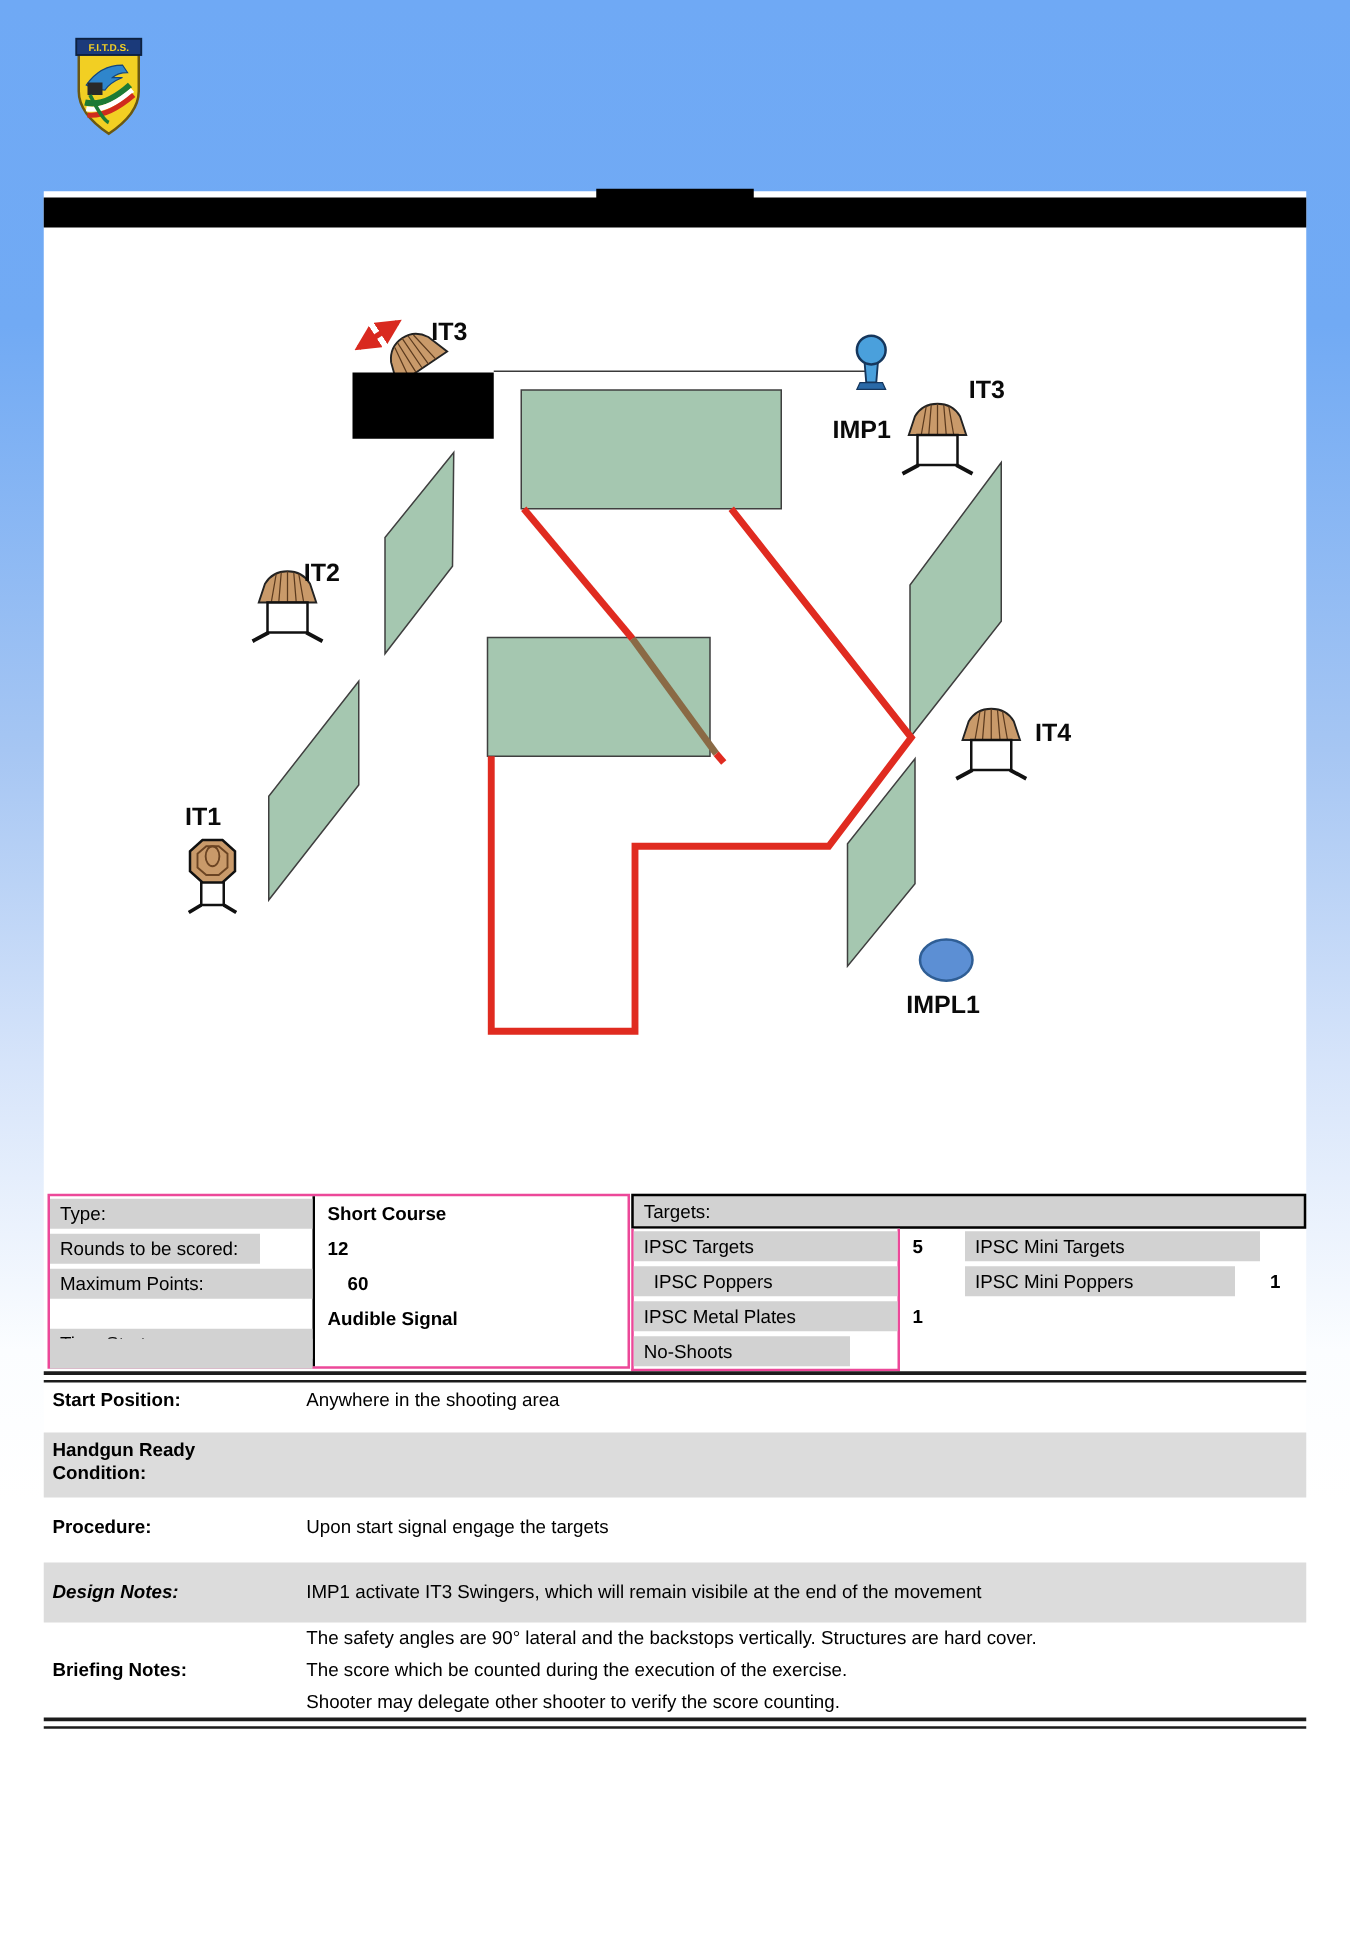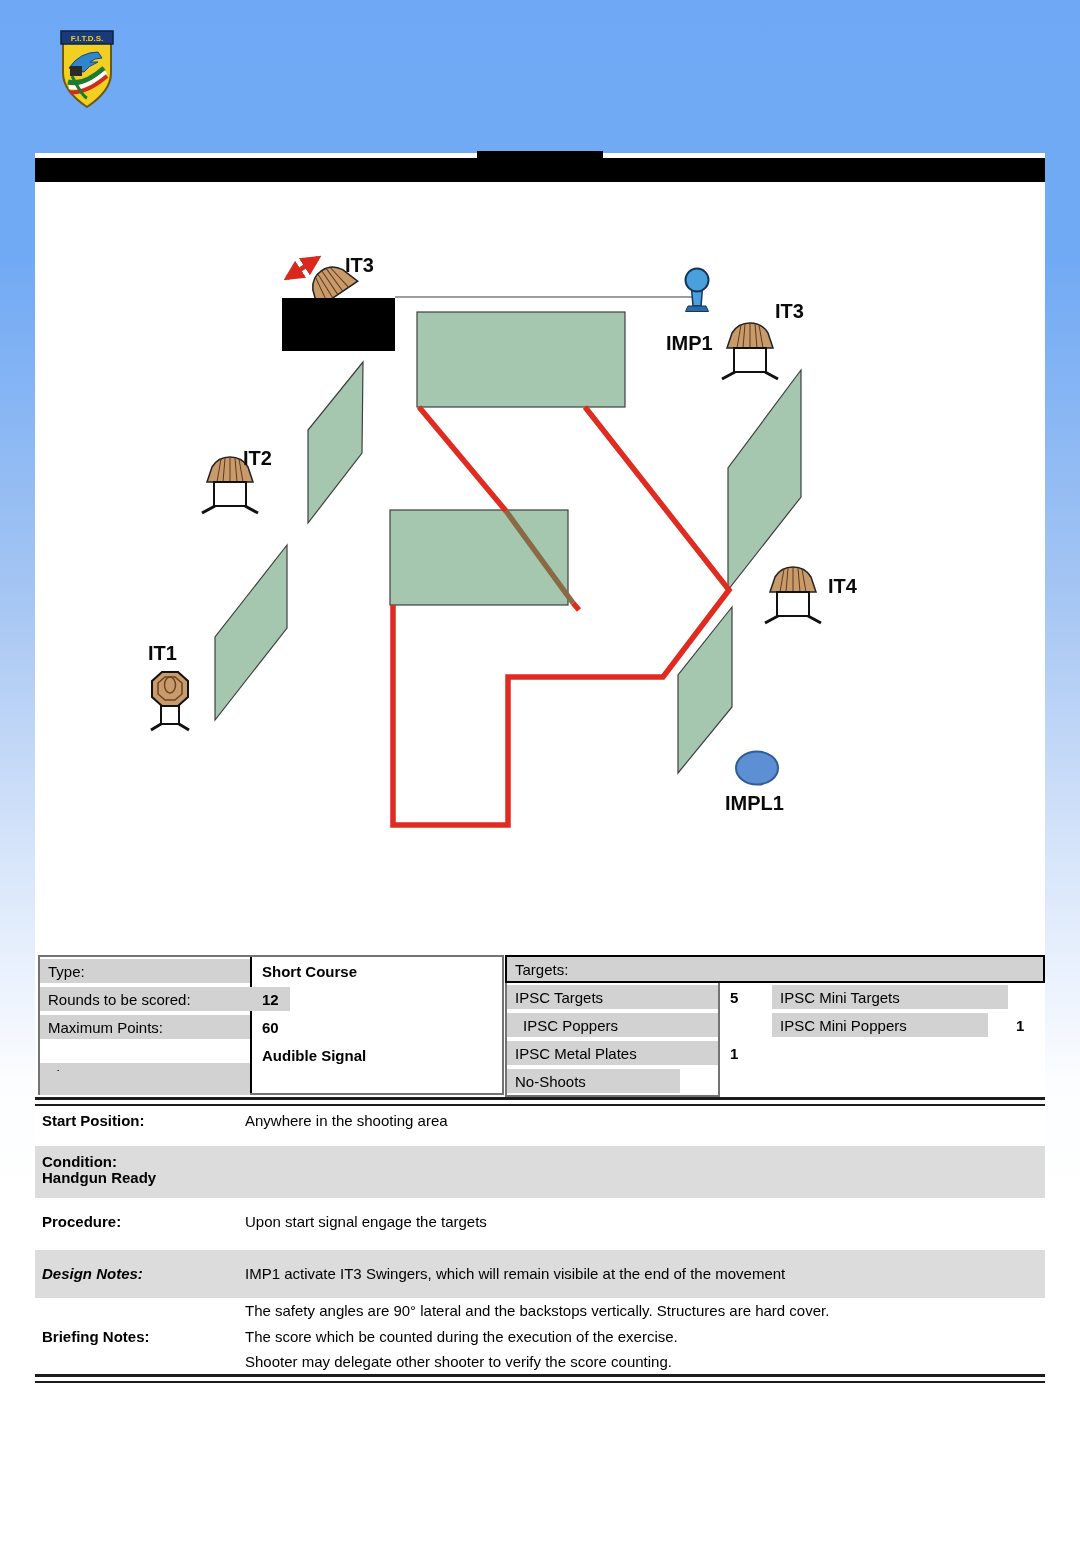--- a/index.html
+++ b/index.html
@@ -7,21 +7,21 @@
     width:1080px;height:1560px;position:relative;overflow:hidden;
     font-family:"Liberation Sans",sans-serif;color:#000;
     background:linear-gradient(to bottom,
       #6FA9F5 0px,#71AAF4 260px,#A6C6F3 600px,#D6E4FA 850px,#FBFDFF 1080px,#FFFFFF 1200px,#FFFFFF 1560px);
   }
   .abs{position:absolute;}
   #content-sheet{position:absolute;left:35px;top:153px;width:1010px;height:1407px;background:#fff;}
   #title-bar{position:absolute;left:35px;top:158px;width:1010px;height:24px;background:#000;}
   #title-bar-tab{position:absolute;left:477px;top:151px;width:126px;height:8px;background:#000;}
   
-  .tbl-wrap{position:absolute;background:#fff;border:2px solid #737373;box-sizing:border-box;}
+  .tbl-wrap{position:absolute;background:#fff;border:2px solid #ec4899;box-sizing:border-box;}
   .gcell{position:absolute;background:#D2D2D2;height:24px;display:flex;align-items:center;
          padding-left:8px;font-size:15px;box-sizing:border-box;}
   .vtext{position:absolute;height:24px;display:flex;align-items:center;font-size:15px;font-weight:bold;}
   .hrule2{position:absolute;left:35px;width:1010px;height:4px;
           border-top:3px solid #1c1c1c;border-bottom:2px solid #1c1c1c;box-sizing:content-box;}
   .sec-label{position:absolute;left:42px;font-size:15px;font-weight:bold;}
   .sec-value{position:absolute;left:245px;width:805px;font-size:15px;}
   .gray-band{position:absolute;left:35px;width:1010px;background:#DCDCDC;}
   svg text{font-family:"Liberation Sans",sans-serif;}
 </style>
@@ -114,27 +114,27 @@
     <text x="208" y="285">IT2</text>
     <text x="113" y="480">IT1</text>
     <text x="793" y="413">IT4</text>
     <text x="690" y="630">IMPL1</text>
   </g>
 </svg>
 
 <div class="tbl-wrap" style="left:38px;top:955px;width:466px;height:140px;">
   <div style="position:absolute;left:210px;top:0;width:2px;height:100%;background:#000;"></div>
   <div class="gcell" style="left:0;top:2px;width:210px;">Type:</div>
-  <div class="gcell" style="left:0;top:30px;width:250px;">Rounds to be scored:</div>
+  <div class="gcell" style="left:0;top:30px;width:168px;">Rounds to be scored:</div>
   <div class="gcell" style="left:0;top:58px;width:210px;">Maximum Points:</div>
   <div class="gcell" style="left:0;top:86px;width:210px;margin-top:20px;">Time Start:</div>
   <div class="gcell" style="left:0;top:114px;width:210px;"></div>
   <div class="vtext" style="left:222px;top:2px;">Short Course</div>
   <div class="vtext" style="left:222px;top:30px;">12</div>
-  <div class="vtext" style="left:222px;top:58px;">60</div>
+  <div class="vtext" style="left:238px;top:58px;">60</div>
   <div class="vtext" style="left:222px;top:86px;">Audible Signal</div>
 </div>
 
 <div class="gcell" style="left:505px;top:955px;width:540px;height:28px;border:2px solid #000;">Targets:</div>
 <div class="tbl-wrap" style="left:505px;top:983px;width:215px;height:114px;border-top:none;">
   <div class="gcell" style="left:0;top:2px;width:211px;">IPSC Targets</div>
   <div class="gcell" style="left:0;top:30px;width:211px;padding-left:16px;">IPSC Poppers</div>
   <div class="gcell" style="left:0;top:58px;width:211px;">IPSC Metal Plates</div>
   <div class="gcell" style="left:0;top:86px;width:173px;background:#D2D2D2;">No-Shoots</div>
 </div>
@@ -143,22 +143,22 @@
 <div class="gcell" style="left:772px;top:985px;width:236px;">IPSC Mini Targets</div>
 <div class="gcell" style="left:772px;top:1013px;width:216px;">IPSC Mini Poppers</div>
 <div class="vtext" style="left:1016px;top:1013px;">1</div>
 
 <div class="hrule2" style="top:1097px;"></div>
 
 <div class="sec-label" style="top:1112px;text-align:right;">Start Position:</div>
 <div class="sec-value" style="top:1112px;">Anywhere in the shooting area</div>
 
 <div class="gray-band" style="top:1146px;height:52px;">
+  <div class="sec-label" style="left:7px;top:6px;position:relative;">Handgun Ready</div>
   <div class="sec-label" style="left:7px;top:7px;position:relative;">Condition:</div>
-  <div class="sec-label" style="left:7px;top:6px;position:relative;">Handgun Ready</div>
 </div>
 
 <div class="sec-label" style="top:1213px;">Procedure:</div>
 <div class="sec-value" style="top:1213px;">Upon start signal engage the targets</div>
 
 <div class="gray-band" style="top:1250px;height:48px;font-style:italic;">
   <div class="sec-label" style="left:7px;top:15px;position:relative;">Design Notes:</div>
 </div>
 <div class="sec-value" style="top:1265px;">IMP1 activate IT3 Swingers, which will remain visibile at the end of the movement</div>
 

